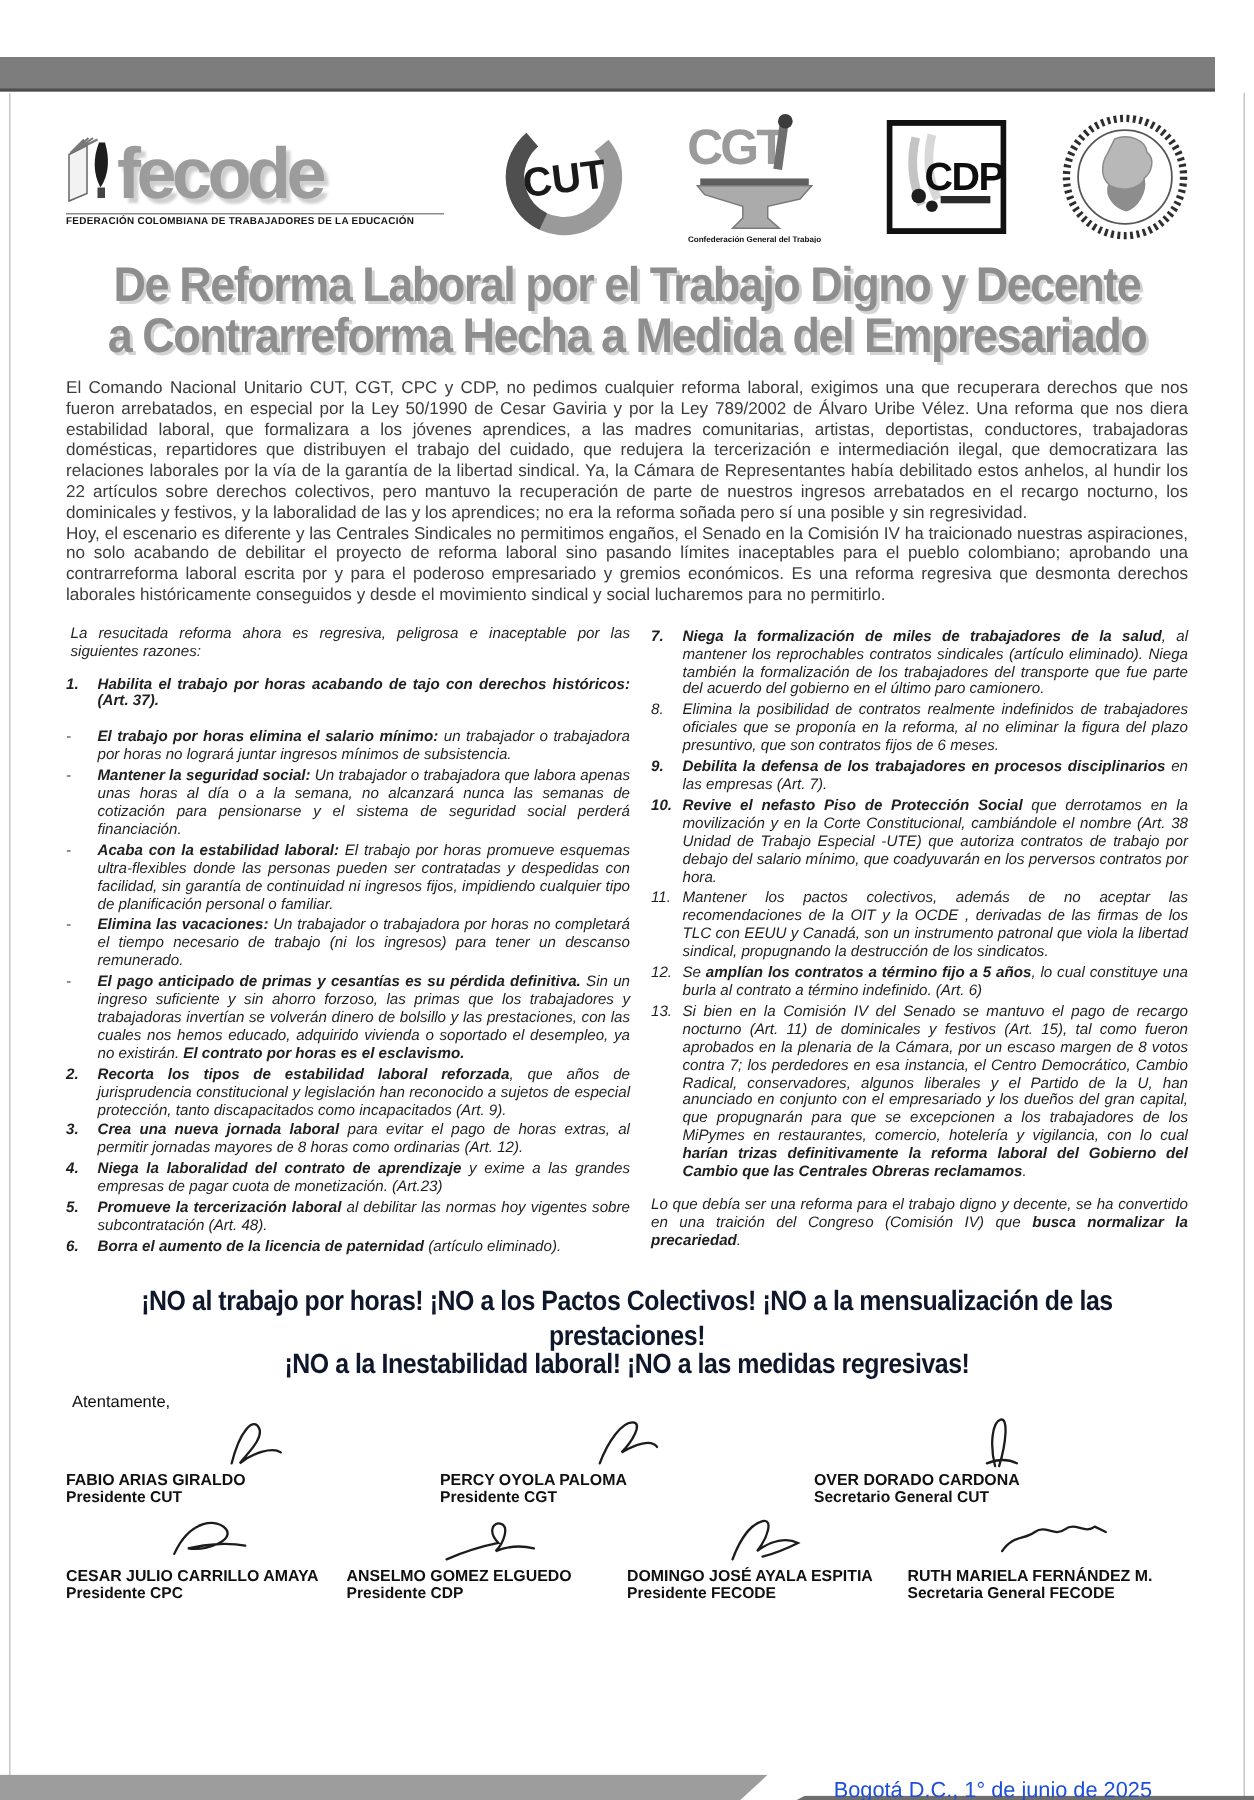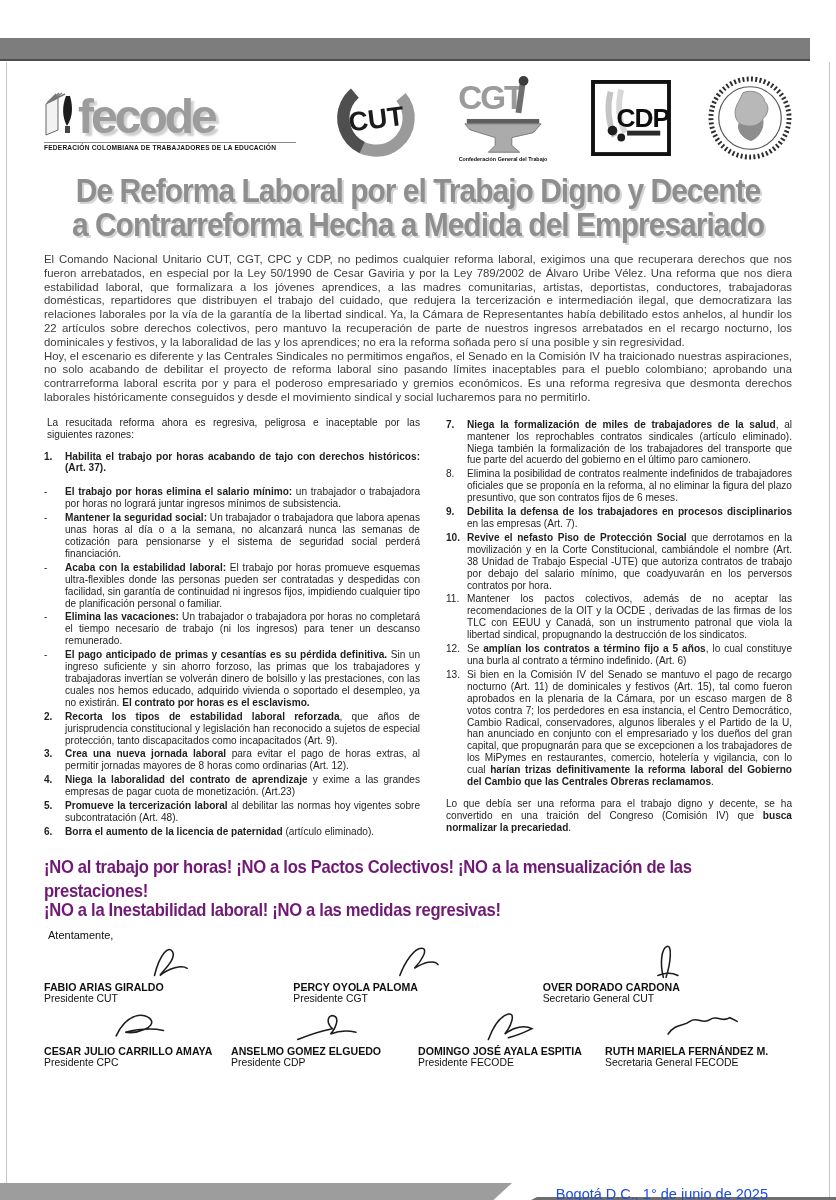--- a/index.html
+++ b/index.html
@@ -18,40 +18,40 @@
               padding-top:1px;margin-top:2px;letter-spacing:.2px;white-space:nowrap;}
   .logo{flex:none;}
   
   .title{margin-top:6px;text-align:center;}
   .title span{display:block;font-size:30px;line-height:34px;font-weight:800;letter-spacing:-1px;
               color:#8e8e8e;text-shadow:2px 2px 0 #d4d4d4;transform:scaleY(1.08);}
   
   .intro{margin-top:11px;font-size:11.4px;line-height:13.8px;text-align:justify;color:#3c3c3c;}
   .intro p{margin:0;}
   
-  .cols{display:flex;gap:26px;margin-top:12px;font-size:10.1px;line-height:11.9px;color:#1f1f1f;}
+  .cols{display:flex;gap:14px;margin-top:12px;font-size:10.1px;line-height:11.9px;color:#1f1f1f;font-style:italic;}
   .col-left{width:376px;flex:none;}
   .col-right{flex:1;}
   .lead{margin:0 0 4px 3px;text-align:justify;}
   .item{display:flex;margin-top:2px;}
   .item .marker{flex:none;width:21px;}
   .item .itext{flex:1;text-align:justify;}
   .b{font-weight:bold;}
   .gap-s{margin-top:10px;} .gap-m{margin-top:12px;}
   .closing{margin-top:10px;text-align:justify;}
   
-  .slogans{margin-top:15px;text-align:left;color:#701a75;}
+  .slogans{margin-top:15px;text-align:center;color:#0f172a;}
   .slogans span{display:block;font-size:16.6px;line-height:20.5px;font-weight:900;letter-spacing:-.3px;transform:scaleY(1.12);}
   
   .salutation{margin:9px 0 0 4px;font-size:11px;color:#101010;}
   .sig-row{display:flex;margin-top:0;}
   .sig-cell{flex:1;text-align:left;}
   .sig-cell svg{display:block;margin:0 auto;height:40px;}
   .sig-name{font-size:10.6px;font-weight:bold;line-height:12px;color:#101010;}
-  .sig-title{font-size:10.4px;font-weight:normal;line-height:12px;color:#101010;}
+  .sig-title{font-size:10.4px;font-weight:bold;line-height:12px;color:#101010;}
   
   .footer-light{position:absolute;bottom:0;left:0;width:512px;height:33px;background:#9d9d9d;
                 clip-path:polygon(0 0,100% 0,93% 100%,0 100%);}
   .footer-dark{position:absolute;bottom:0;right:0;width:336px;height:19px;background:#6e6e6e;
                clip-path:polygon(11% 0,100% 0,100% 100%,0 100%);}
   .dateline{position:absolute;right:68px;bottom:14px;font-size:14.5px;color:#1d4ed8;}
 </style>
 </head>
 <body>
 

